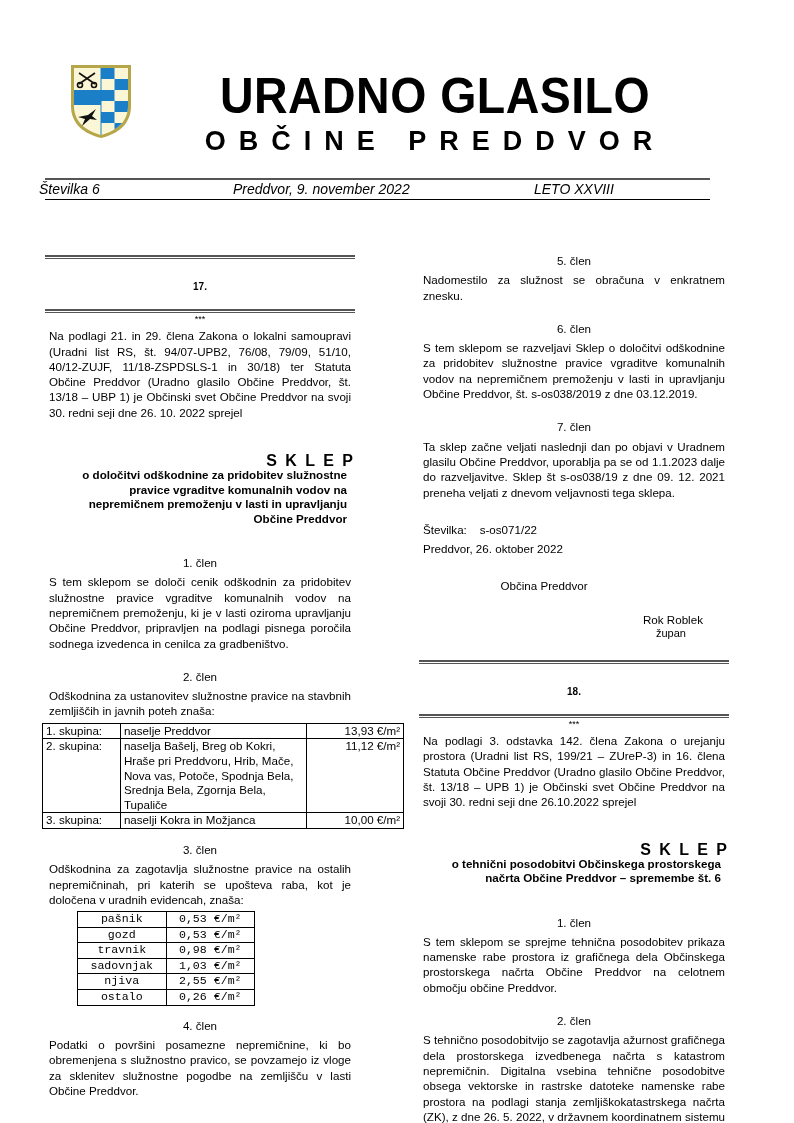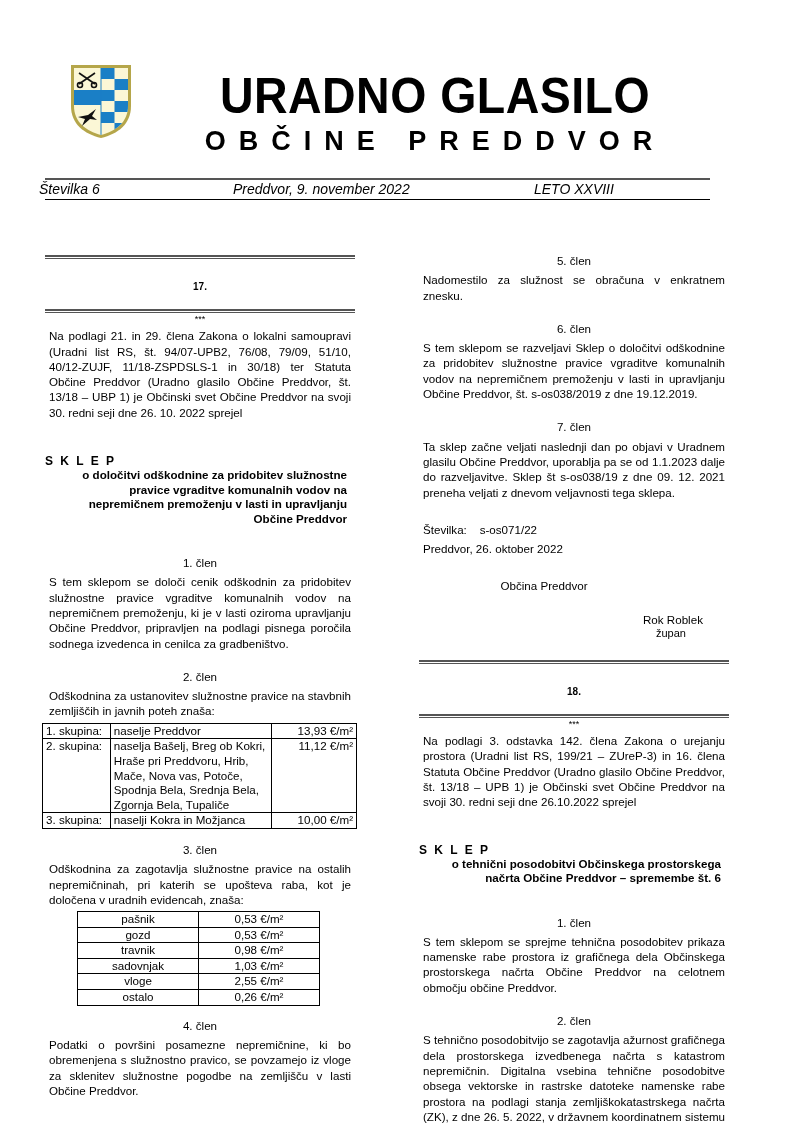--- a/index.html
+++ b/index.html
@@ -22,30 +22,30 @@
 
   
   .col { position: absolute; font-size: 11.6px; line-height: 15.3px; }
   #col-left { left: 45px; top: 255px; width: 310px; }
   #col-right { left: 419px; top: 253px; width: 310px; }
   .sep-block { border-top: 2px solid #555; border-bottom: 1px solid #555; height: 1px; }
   .art-num { text-align: center; font-weight: bold; font-size: 10px; margin: 20px 0 15px 0; }
   .stars { text-align: center; font-size: 9px; line-height: 10px; margin-top: 1px; }
   .just { text-align: justify; text-align-last: left; }
   .center { text-align: center; }
-  .sklep-title { text-align: left; font-weight: bold; font-size: 12px; letter-spacing: 2px; line-height: 14px; }
+  .sklep-title { text-align: right; font-weight: bold; font-size: 16px; letter-spacing: 2px; line-height: 14px; }
   .sklep-sub { text-align: right; font-weight: bold; font-size: 11.6px; line-height: 14.5px; }
   .clen { text-align: center; margin: 0; }
   p { margin: 4px; }
 
   table { border-collapse: collapse; font-size: 11.6px; line-height: 14.6px; }
   table td { border: 1px solid #000; padding: 0 3px; vertical-align: top; }
-  #tbl-groups { width: 315px; margin-left: -3px; }
+  #tbl-groups { width: 362px; margin-left: -3px; }
   #tbl-groups td.price { text-align: right; white-space: nowrap; }
-  #tbl-uses { width: 243px; margin-left: 32px; }
+  #tbl-uses { width: 178px; margin-left: 32px; font-family: Liberation Mono, monospace; }
   #tbl-uses td { text-align: center; }
 
   .signature { position: relative; height: 58px; }
 </style>
 </head>
 <body>
 
 <div id="crest" class="abs">
   <svg width="66" height="78" viewBox="0 0 66 78">
     <path d="M3,3 H63 V44 C63,62 50,72 33,76 C16,72 3,62 3,44 Z" fill="#b5a64a"></path>
@@ -145,42 +145,42 @@
         </tr>
       <tr>
           <td>travnik</td>
           <td>0,98 €/m²</td>
         </tr>
       <tr>
           <td>sadovnjak</td>
           <td>1,03 €/m²</td>
         </tr>
       <tr>
-          <td>vloge</td>
+          <td>njiva</td>
           <td>2,55 €/m²</td>
         </tr>
       <tr>
           <td>ostalo</td>
           <td>0,26 €/m²</td>
         </tr>
     </tbody>
   </table>
 
   <div style="height:12px"></div>
   <p class="clen">4. člen</p>
   <p class="just">Podatki o površini posamezne nepremičnine, ki bo obremenjena s služnostno pravico, se povzamejo iz vloge za sklenitev služnostne pogodbe na zemljišču v lasti Občine Preddvor.</p>
 </div>
 
 <div id="col-right" class="col">
   <p class="clen">5. člen</p>
   <p class="just">Nadomestilo za služnost se obračuna v enkratnem znesku.</p>
 
   <div style="height:14px"></div>
   <p class="clen">6. člen</p>
-  <p class="just">S tem sklepom se razveljavi Sklep o določitvi odškodnine za pridobitev služnostne pravice vgraditve komunalnih vodov na nepremičnem premoženju v lasti in upravljanju Občine Preddvor, št. s-os038/2019 z dne 19.12.2019.</p>
+  <p class="just">S tem sklepom se razveljavi Sklep o določitvi odškodnine za pridobitev služnostne pravice vgraditve komunalnih vodov na nepremičnem premoženju v lasti in upravljanju Občine Preddvor, št. s-os038/2019 z dne 03.12.2019.</p>
 
   <div style="height:14px"></div>
   <p class="clen">7. člen</p>
   <p class="just">Ta sklep začne veljati naslednji dan po objavi v Uradnem glasilu Občine Preddvor, uporablja pa se od 1.1.2023 dalje do razveljavitve. Sklep št s-os038/19 z dne 09. 12. 2021 preneha veljati z dnevom veljavnosti tega sklepa.</p>
 
   <div style="height:14px"></div>
   <p style="white-space:pre">Številka:    s-os071/22</p>
   <p>Preddvor, 26. oktober 2022</p>
 
   <div style="height:14px"></div>

